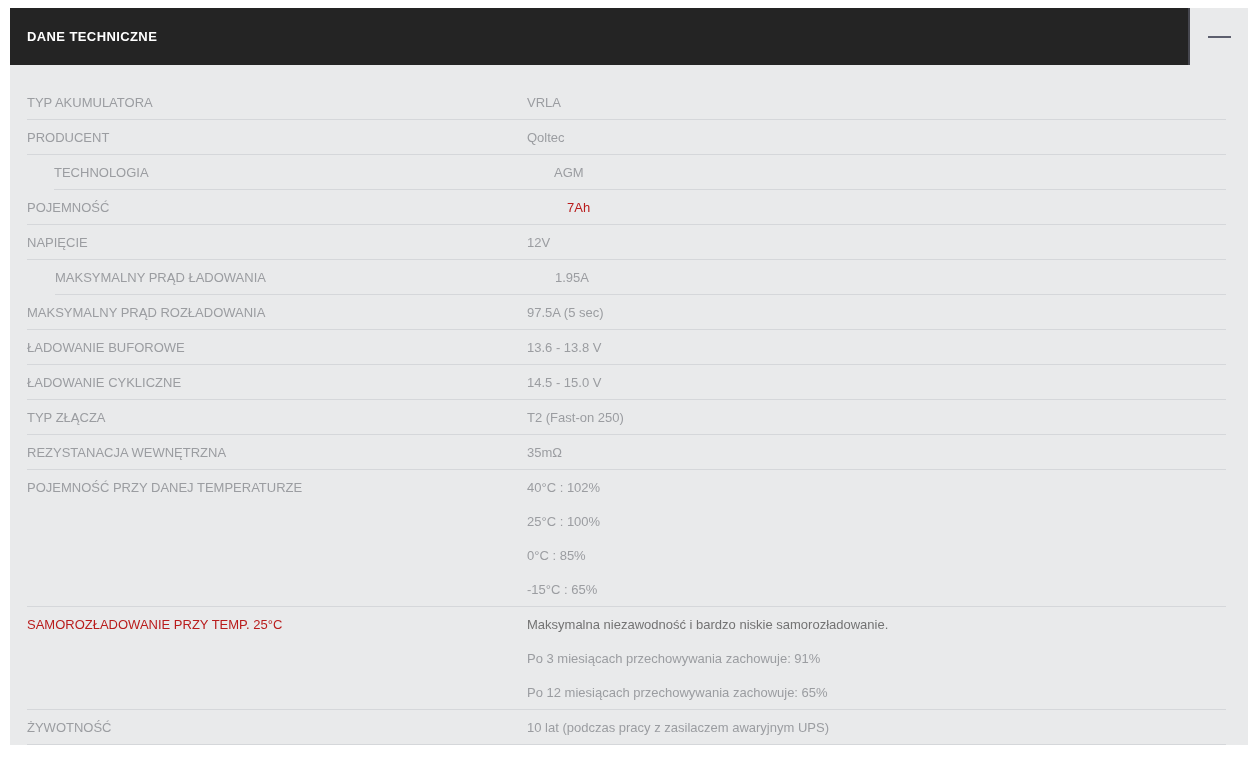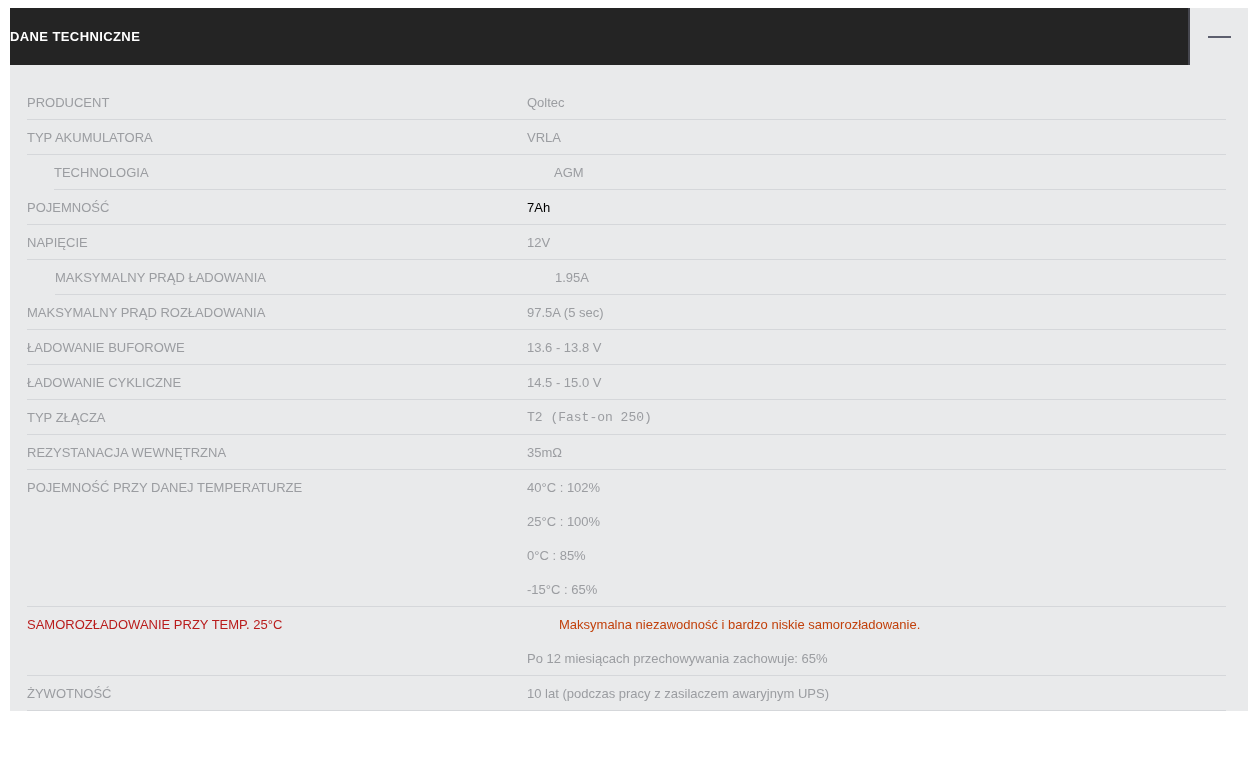--- a/index.html
+++ b/index.html
@@ -18,21 +18,21 @@
   .accordion-header {
     display: flex;
     height: 57px;
   }
   .header-bar {
     flex: 1;
     background: #242424;
     border-right: 2px solid #46474f;
     display: flex;
     align-items: center;
-    padding-left: 0;
+    padding-left: 17px;
     cursor: pointer;
   }
   .header-bar span {
     color: #ffffff;
     font-size: 13px;
     font-weight: bold;
     letter-spacing: 0.4px;
   }
   .toggle {
     width: 58px;
@@ -88,41 +88,41 @@
   <div class="accordion-header">
     <div class="header-bar" style="background: rgb(36, 36, 36);">
       <span style="color: rgb(255, 255, 255);">DANE TECHNICZNE</span>
     </div>
     <div class="toggle">
       <span class="dash" style="background: rgb(93, 95, 110);"></span>
     </div>
   </div>
   <div class="panel" id="rows-container">
       <div class="row" style="border-bottom-color: rgb(213, 215, 218);">
+        <div class="label" style="color: rgb(155, 157, 161);">TYP AKUMULATORA</div>
+        <div class="values">
+          <div class="value-line" style="color: rgb(155, 157, 161);">VRLA</div>
+        </div>
+      </div>
+      <div class="row" style="border-bottom-color: rgb(213, 215, 218);">
         <div class="label" style="color: rgb(155, 157, 161);">PRODUCENT</div>
         <div class="values">
           <div class="value-line" style="color: rgb(155, 157, 161);">Qoltec</div>
-        </div>
-      </div>
-      <div class="row" style="border-bottom-color: rgb(213, 215, 218);">
-        <div class="label" style="color: rgb(155, 157, 161);">TYP AKUMULATORA</div>
-        <div class="values">
-          <div class="value-line" style="color: rgb(155, 157, 161);">VRLA</div>
         </div>
       </div>
       <div class="row" style="border-bottom-color: rgb(213, 215, 218); margin-left: 44px;">
         <div class="label" style="color: rgb(155, 157, 161);">TECHNOLOGIA</div>
         <div class="values">
           <div class="value-line" style="color: rgb(155, 157, 161);">AGM</div>
         </div>
       </div>
       <div class="row" style="border-bottom-color: rgb(213, 215, 218);">
         <div class="label" style="color: rgb(155, 157, 161);">POJEMNOŚĆ</div>
         <div class="values">
-          <div class="value-line" style="color: #000000;">7Ah</div>
+          <div class="value-line" style="color: #b91c1c; margin-left: 40px;">7Ah</div>
         </div>
       </div>
       <div class="row" style="border-bottom-color: rgb(213, 215, 218);">
         <div class="label" style="color: rgb(155, 157, 161);">NAPIĘCIE</div>
         <div class="values">
           <div class="value-line" style="color: rgb(155, 157, 161);">12V</div>
         </div>
       </div>
       <div class="row" style="border-bottom-color: rgb(213, 215, 218); margin-left: 45px;">
         <div class="label" style="color: rgb(155, 157, 161);">MAKSYMALNY PRĄD ŁADOWANIA</div>
@@ -144,42 +144,43 @@
       </div>
       <div class="row" style="border-bottom-color: rgb(213, 215, 218);">
         <div class="label" style="color: rgb(155, 157, 161);">ŁADOWANIE CYKLICZNE</div>
         <div class="values">
           <div class="value-line" style="color: rgb(155, 157, 161); text-align: right;">14.5 - 15.0 V</div>
         </div>
       </div>
       <div class="row" style="border-bottom-color: rgb(213, 215, 218);">
         <div class="label" style="color: rgb(155, 157, 161);">TYP ZŁĄCZA</div>
         <div class="values">
-          <div class="value-line" style="color: rgb(155, 157, 161); font-family: Liberation Mono, monospace;">T2 (Fast-on 250)</div>
+          <div class="value-line" style="color: rgb(155, 157, 161);">T2 (Fast-on 250)</div>
         </div>
       </div>
       <div class="row" style="border-bottom-color: rgb(213, 215, 218);">
         <div class="label" style="color: rgb(155, 157, 161);">REZYSTANACJA WEWNĘTRZNA</div>
         <div class="values">
           <div class="value-line" style="color: rgb(155, 157, 161);">35mΩ</div>
         </div>
       </div>
       <div class="row" style="border-bottom-color: rgb(213, 215, 218);">
         <div class="label" style="color: rgb(155, 157, 161);">POJEMNOŚĆ PRZY DANEJ TEMPERATURZE</div>
         <div class="values">
           <div class="value-line" style="color: rgb(155, 157, 161);">40°C : 102%</div>
           <div class="value-line" style="color: rgb(155, 157, 161);">25°C : 100%</div>
           <div class="value-line" style="color: rgb(155, 157, 161);">0°C : 85%</div>
           <div class="value-line" style="color: rgb(155, 157, 161);">-15°C : 65%</div>
         </div>
       </div>
       <div class="row" style="border-bottom-color: rgb(213, 215, 218);">
         <div class="label" style="color: #b91c1c;">SAMOROZŁADOWANIE PRZY TEMP. 25°C</div>
         <div class="values">
-          <div class="value-line" style="color: #c2410c; margin-left: 32px;">Maksymalna niezawodność i bardzo niskie samorozładowanie.</div>
+          <div class="value-line" style="color: #737373;">Maksymalna niezawodność i bardzo niskie samorozładowanie.</div>
+          <div class="value-line" style="color: rgb(155, 157, 161);">Po 3 miesiącach przechowywania zachowuje: 91%</div>
           <div class="value-line" style="color: rgb(155, 157, 161);">Po 12 miesiącach przechowywania zachowuje: 65%</div>
         </div>
       </div>
       <div class="row" style="border-bottom-color: rgb(213, 215, 218);">
         <div class="label" style="color: rgb(155, 157, 161);">ŻYWOTNOŚĆ</div>
         <div class="values">
           <div class="value-line" style="color: rgb(155, 157, 161);">10 lat (podczas pracy z zasilaczem awaryjnym UPS)</div>
         </div>
       </div>
     </div>

